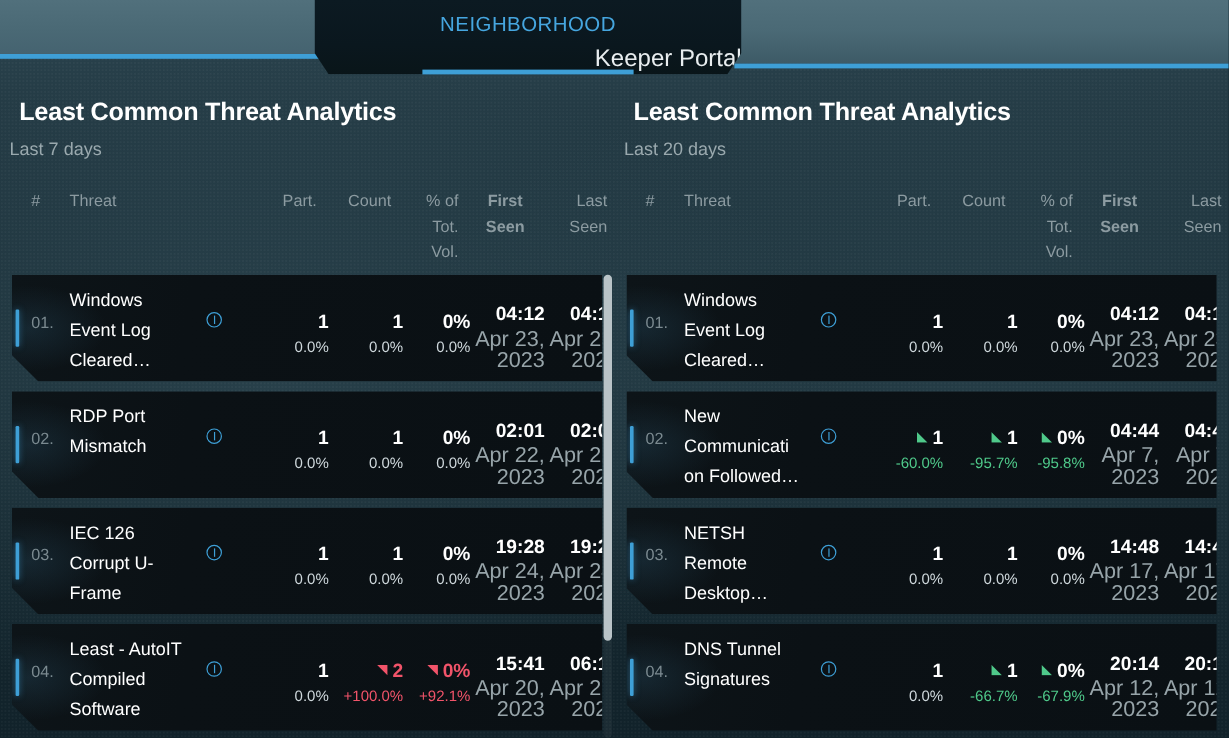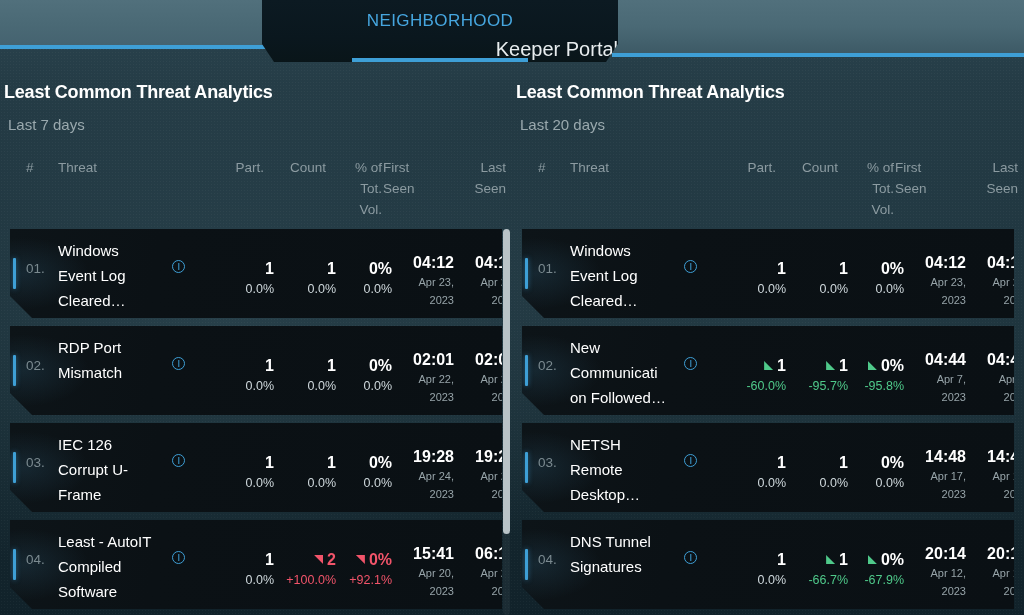--- a/index.html
+++ b/index.html
@@ -71,42 +71,42 @@
     width: 356px; text-align: right;
     color: #e8edef; font-size: 20px;
   }
 
   
   .panel { position: absolute; top: 62px; height: 553px; z-index: 2; }
   .panel-left  { left: 0px;   width: 512px; }
   .panel-right { left: 512px; width: 512px; }
 
   .panel-title {
-    position: absolute; left: 4px; top: 20px;
-    color: #ffffff; font-size: 18px; font-weight: bold;
+    position: absolute; left: 16px; top: 20px;
+    color: #ffffff; font-size: 21px; font-weight: bold;
     letter-spacing: -0.2px; white-space: nowrap;
   }
   .panel-subtitle {
     position: absolute; left: 8px; top: 54px;
     color: #9aa9ae; font-size: 15px;
   }
 
   
   .colheads {
     position: absolute; left: 0; top: 95px;
     width: 512px; height: 70px;
     color: #8c9ba1; font-size: 13.5px;
   }
   .ch { position: absolute; top: 0; line-height: 21px; }
   .ch-num    { left: 26px;  width: 14px; text-align: left; }
   .ch-threat { left: 58px;  width: 120px; text-align: left; }
   .ch-part   { left: 198px; width: 66px; text-align: right; }
   .ch-count  { left: 266px; width: 60px; text-align: right; }
   .ch-pct    { left: 330px; width: 52px; text-align: right; }
-  .ch-first  { left: 383px; width: 56px; text-align: left; }
+  .ch-first  { left: 393px; width: 56px; text-align: center; font-weight: bold; }
   .ch-last   { left: 450px; width: 56px; text-align: right; }
 
   
   .rows { position: absolute; left: 0; top: 167px; width: 512px; height: 386px; }
   .row {
     position: absolute; left: 10px;
     width: 492px; height: 89px;
     background: linear-gradient(100deg, #0d1418 0%, #0b1115 30%, #0a1014 100%);
     clip-path: polygon(0 0, 100% 0, 100% 100%, 22px 100%, 0 67px);
     box-shadow: 0 1px 0 rgba(255,255,255,0.045);
@@ -161,21 +161,21 @@
   .tri { display: inline-block; width: 9px; height: 9px; margin-right: 4px; vertical-align: 1px; }
   .tri-up   { background: #f2546a; clip-path: polygon(100% 0, 100% 100%, 0 0); }
   .tri-down { background: #4fc98a; clip-path: polygon(0 100%, 100% 100%, 0 0); }
 
   .timecol { text-align: right; }
   .timecol .time {
     display: block; color: #ffffff; font-size: 16px; font-weight: bold; line-height: 19px;
     white-space: nowrap;
   }
   .timecol .date {
-    display: block; color: #97a4a9; font-size: 11px; line-height: 16px; margin-top: 2px; text-align: right;
+    display: block; color: #97a4a9; font-size: 18px; line-height: 16px; margin-top: 2px; text-align: right;
   }
   .c-first { left: 384px; top: 24px; width: 60px; }
   .c-last  { left: 446px; top: 24px; width: 60px; }
 
   
   .info-icon {
     display: block; width: 13px; height: 13px;
     border: 1.4px solid #3e9fd6; border-radius: 50%;
     position: relative;
   }

